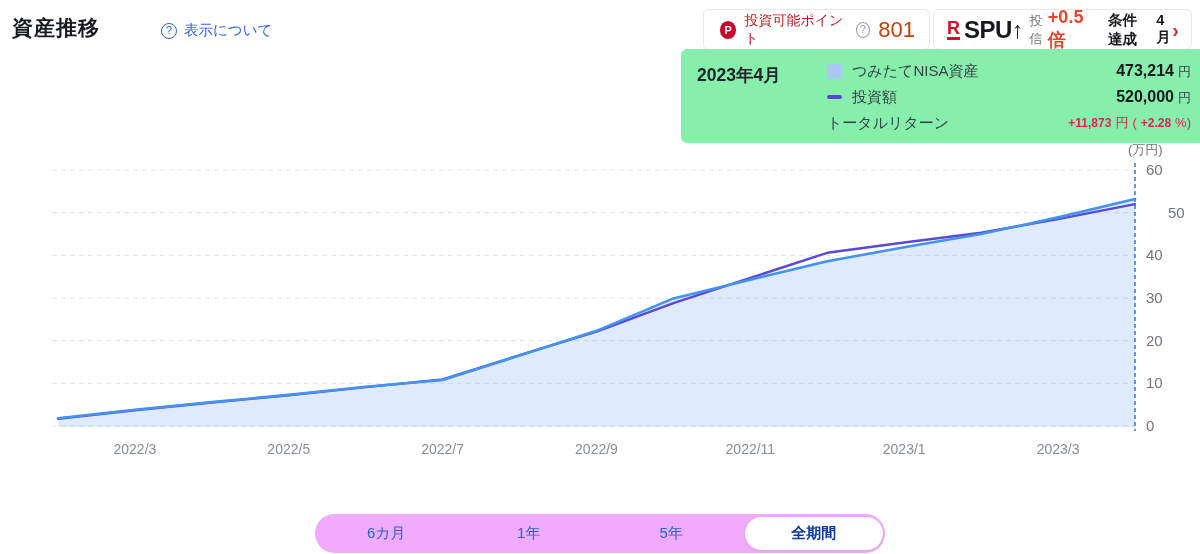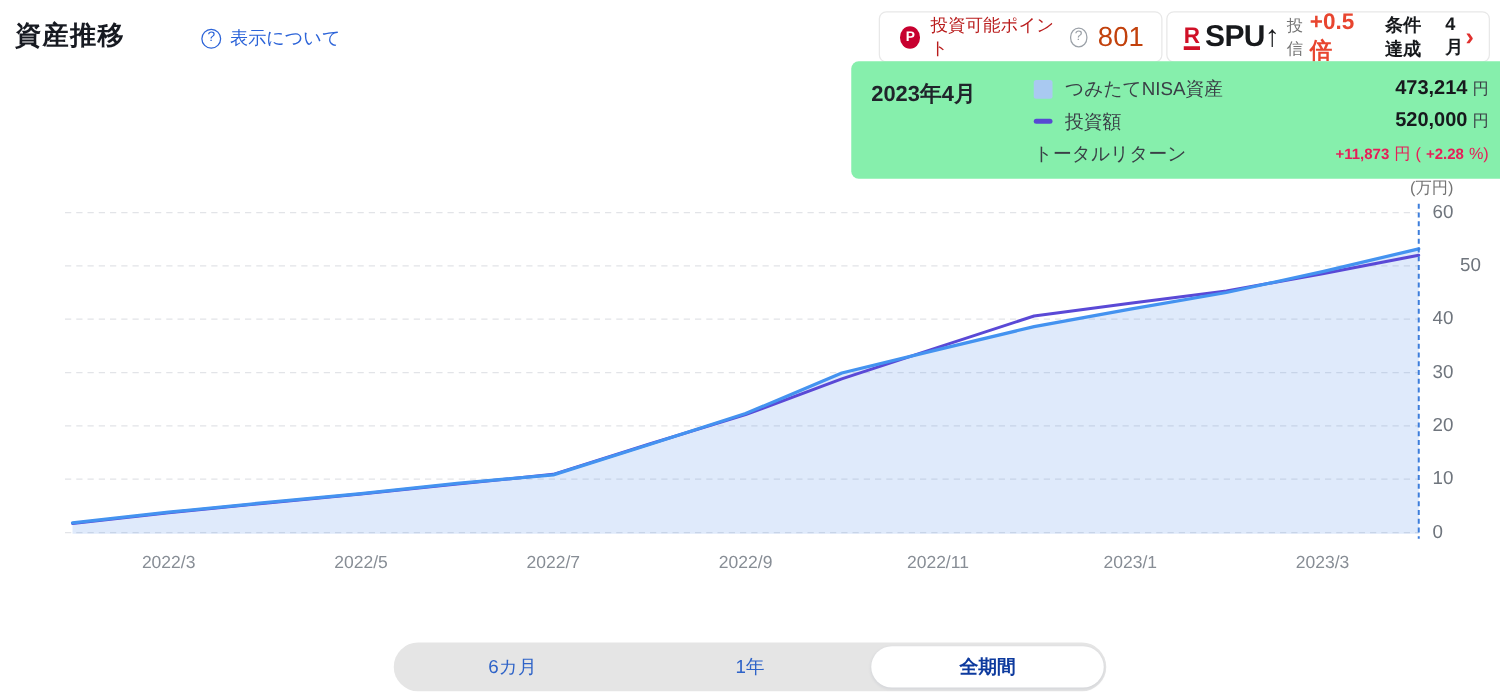--- a/index.html
+++ b/index.html
@@ -44,21 +44,21 @@
   .ret-num { font-size:12px; font-weight:bold; color:#e61e59; }
   .ret-unit { font-size:13px; color:#e61e59; }
 
   
   #chart-layer { position:absolute; left:0; top:0; width:1200px; height:554px; }
   .y-label { position:absolute; font-size:15px; color:#6f757d; }
   .unit-label { position:absolute; left:1128px; top:141px; font-size:13px; color:#737373; }
   .x-label { position:absolute; top:441px; font-size:14px; color:#878d95; transform:translateX(-50%); white-space:nowrap;text-align:center; }
 
   
-  .period-selector { position:absolute; left:315px; top:514px; width:570px; height:39px; background:#e5e5e5; border-radius:19.5px; display:flex; }
+  .period-selector { position:absolute; left:315px; top:514px; width:570px; height:39px; background:#f0abfc; border-radius:19.5px; display:flex; }
   .period-tab { flex:1; display:flex; align-items:center; justify-content:center; font-size:15px; color:#2e63c8; cursor:pointer; border-radius:17px; margin:3px 2px; }
   .period-tab.selected { background:#fff; color:#0d3a9e; font-weight:bold; box-shadow:0 1px 3px rgba(20,40,90,0.10); }
 </style>
 </head>
 <body>
 
 <div id="app">
 
   <div id="chart-layer">
     <svg id="chart-svg" width="1200" height="554" viewBox="0 0 1200 554">
@@ -144,16 +144,17 @@
           <span class="ret-num">+2.28</span>
           <span class="ret-unit">%)</span>
         </span>
       </div>
     </div>
   </div>
 
   <div class="period-selector" id="period-selector">
       <div class="period-tab">6カ月</div>
       <div class="period-tab">1年</div>
+      <div class="period-tab">5年</div>
       <div class="period-tab selected">全期間</div>
     </div>
 
 </div>
 
 </body></html>

